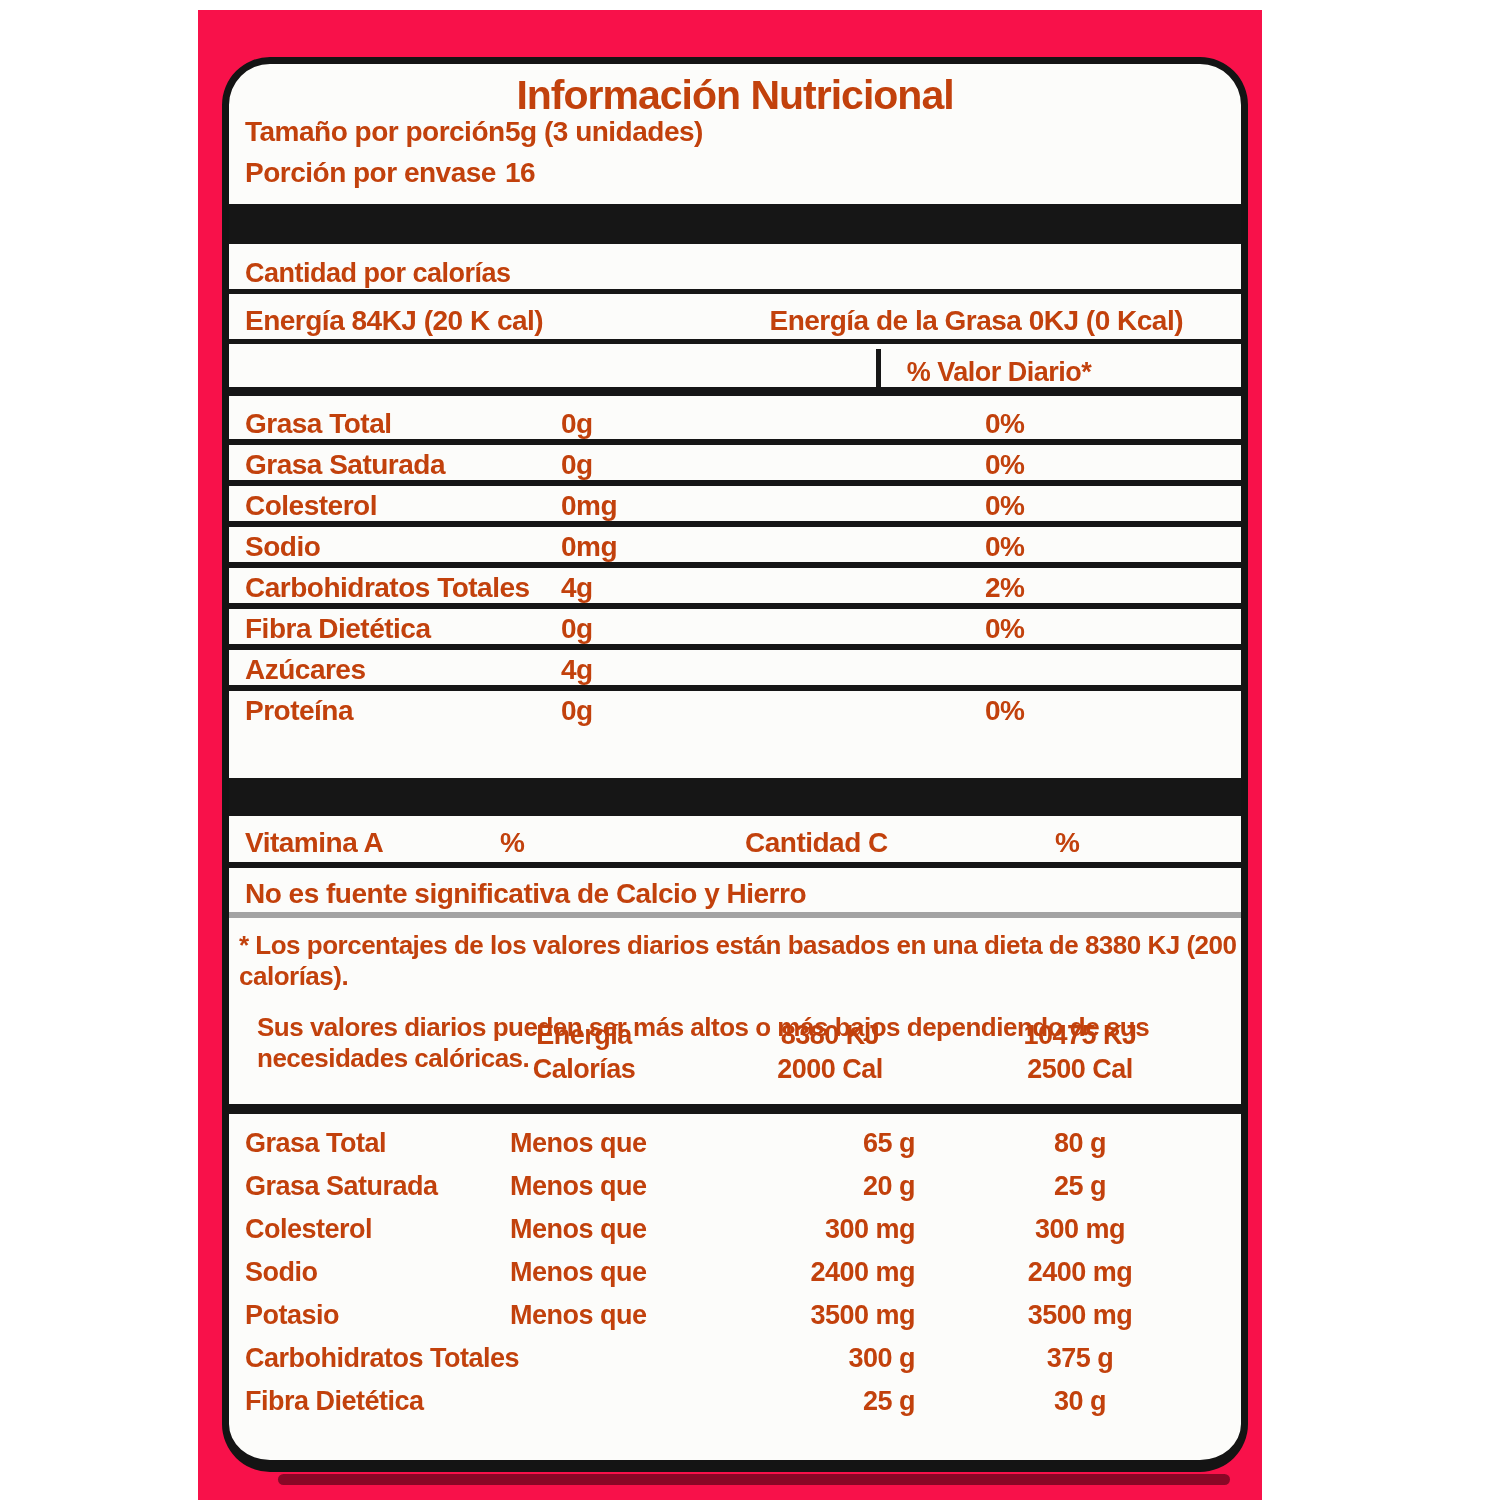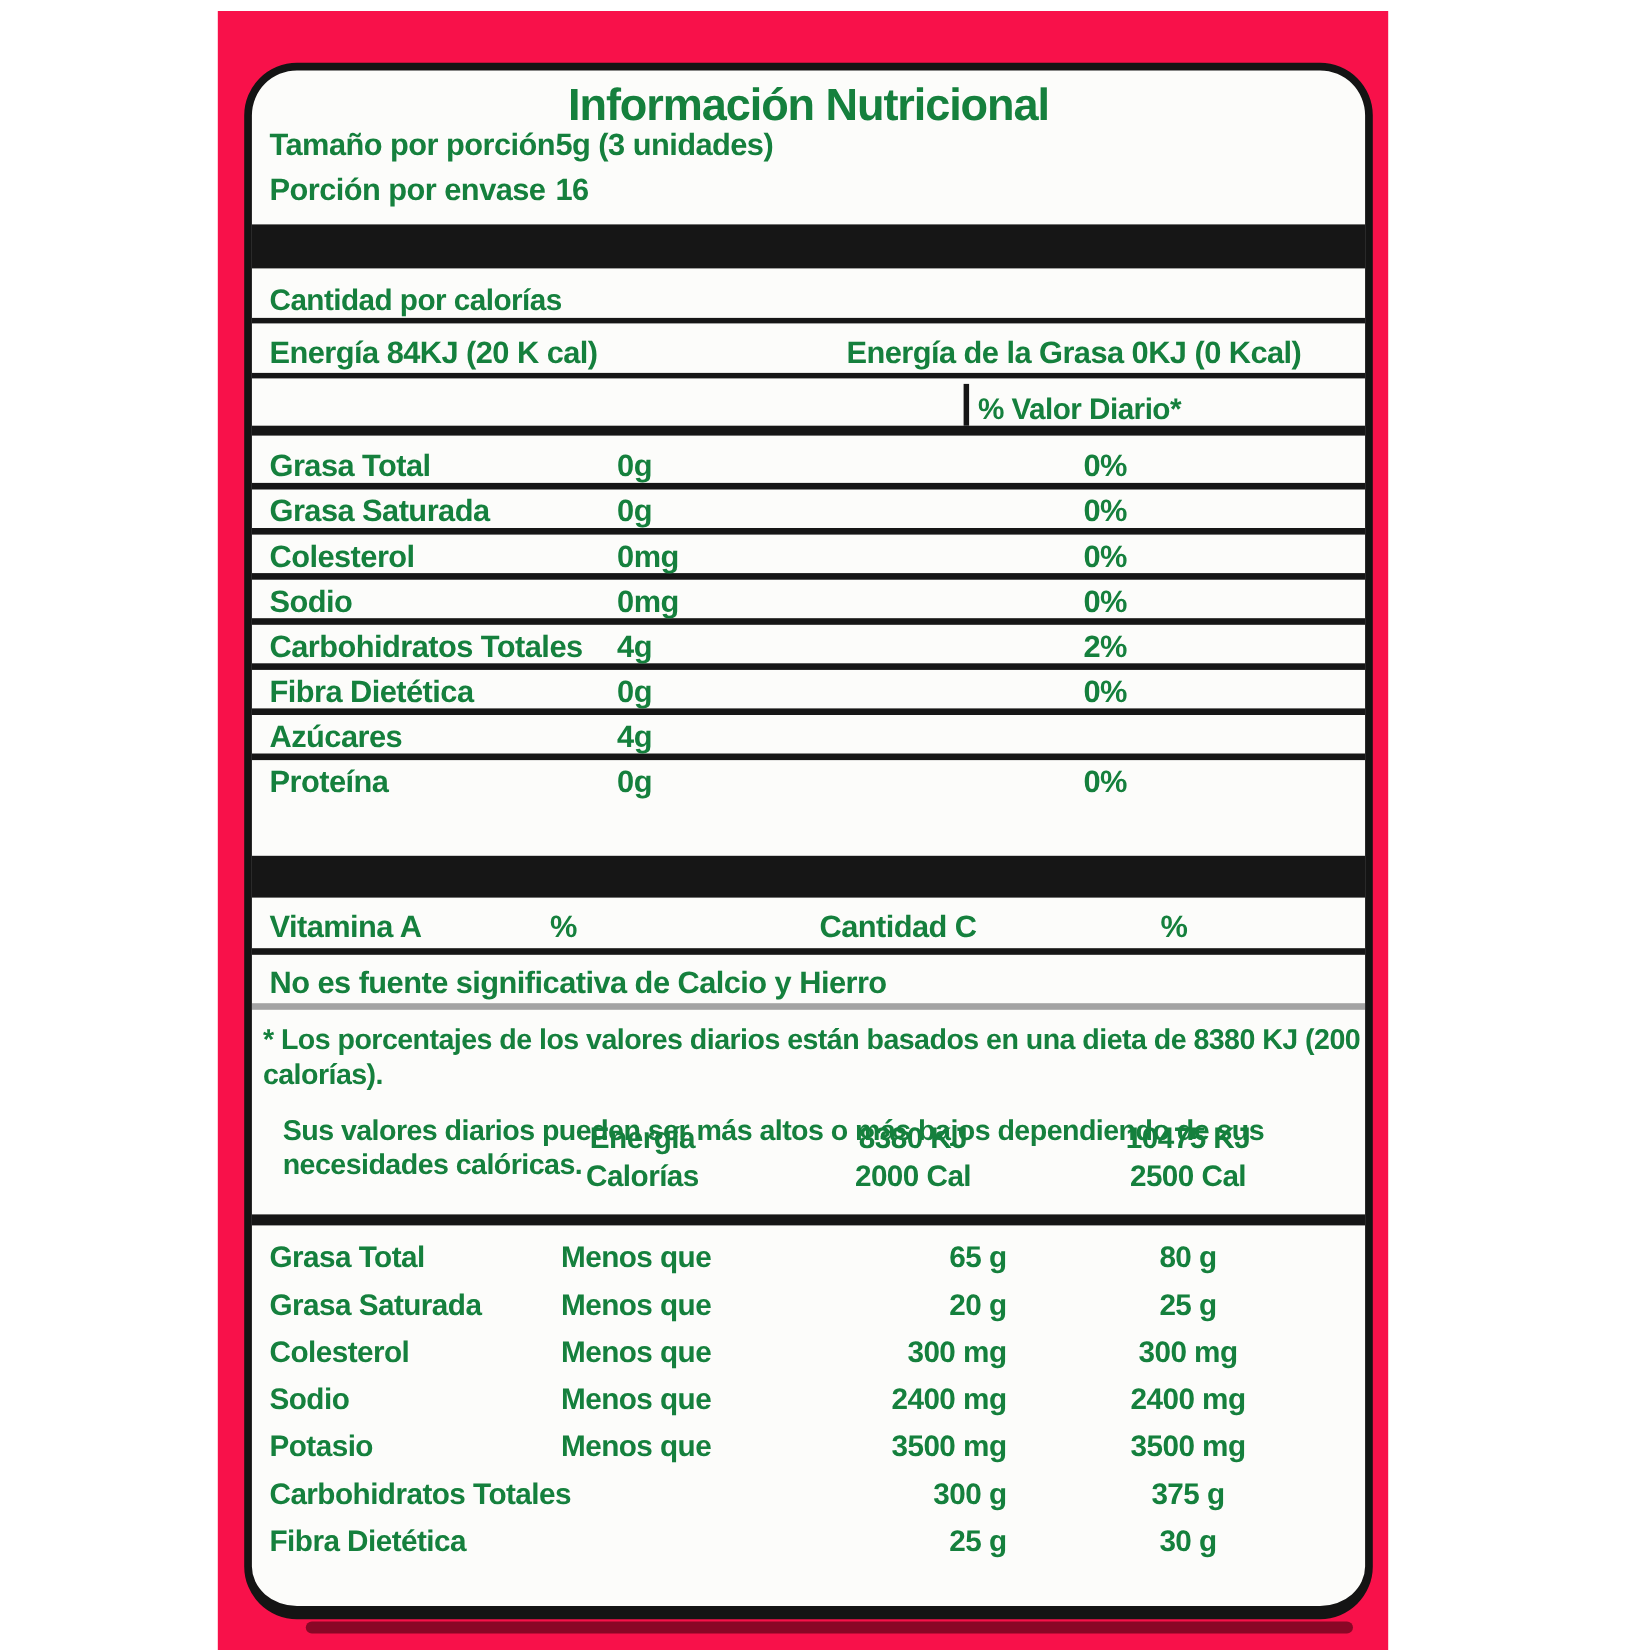--- a/index.html
+++ b/index.html
@@ -1,19 +1,19 @@
 <!DOCTYPE html>
 <html><head>
 <meta charset="utf-8">
 <style>
   * { margin:0; padding:0; box-sizing:border-box; }
   html,body { background:#ffffff; }
   .page {
     position:relative; width:1500px; height:1500px; background:#ffffff;
-    font-family:"Liberation Sans", sans-serif; color:#15803d; overflow:hidden;
+    font-family:"Liberation Sans", sans-serif; color:#c2410c; overflow:hidden;
   }
   .pink-field {
     position:absolute; left:198px; top:10px; width:1064px; height:1490px;
   }
   .panel-shadow {
     position:absolute; left:278px; top:1474px; width:952px; height:11px;
     background:rgba(45,0,10,0.55); border-radius:6px;
   }
   .panel {
     position:absolute; left:222px; top:57px; width:1026px; height:1415px;
@@ -48,21 +48,21 @@
   }
   .energy-left { position:absolute; left:16px; top:6px; }
   .energy-right { position:absolute; right:58px; top:6px; }
 
   .vd-row {
     position:absolute; top:285px; left:0; width:100%; height:47px;
     border-bottom:9px solid #161616;
   }
   .vd-divider { position:absolute; left:647px; top:0; width:5px; height:100%; background:#161616; }
   .vd-text {
-    position:absolute; left:660px; top:8px; width:220px; text-align:left;
+    position:absolute; left:660px; top:8px; width:220px; text-align:center;
     font-size:27px; font-weight:700; letter-spacing:-0.5px;
   }
 
   .nutrients { position:absolute; top:340px; left:0; width:100%; }
   .nrow {
     position:relative; width:100%; height:41px; border-bottom:6px solid #161616;
     font-size:28px; font-weight:700; letter-spacing:-0.5px; line-height:40px;
   }
   .nrow:last-child { border-bottom:none;padding-left:18px; }
   .c-name { position:absolute; left:16px; }

